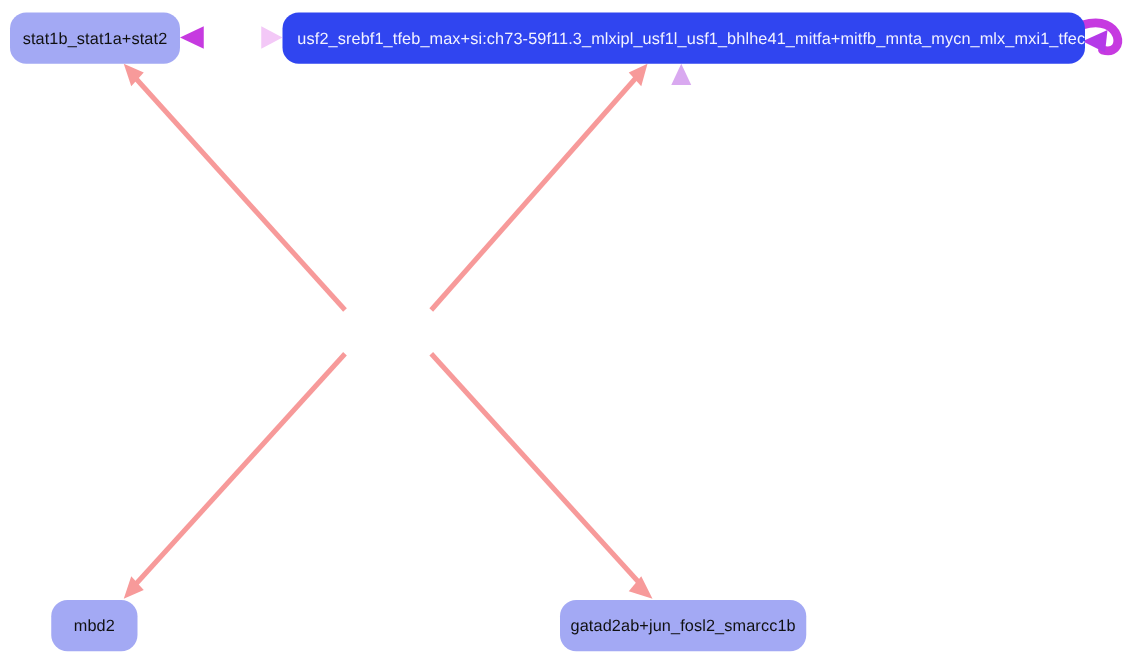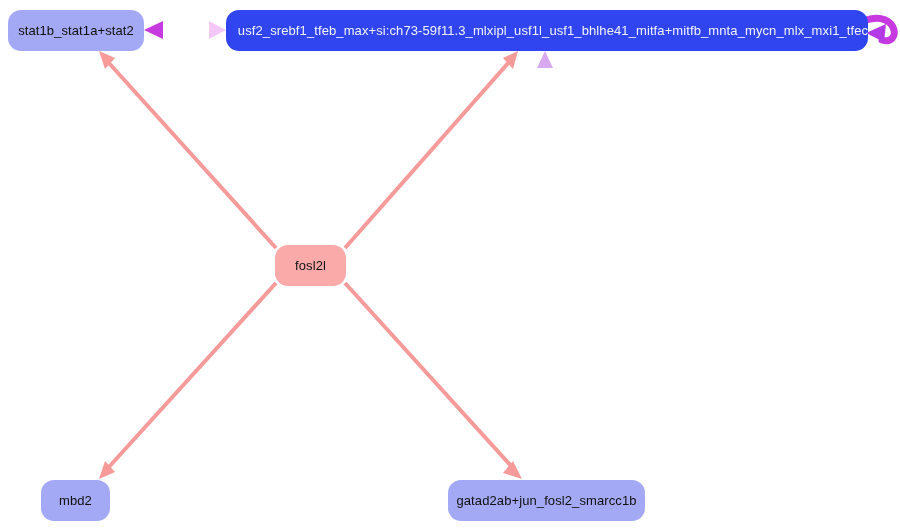--- a/index.html
+++ b/index.html
@@ -128,23 +128,20 @@
   </svg>
 
   <div class="node node-light" id="node-stat1b">
     <span class="node-label">stat1b_stat1a+stat2</span>
   </div>
 
   <div class="node node-strong" id="node-usf2">
     <span class="node-label">usf2_srebf1_tfeb_max+si:ch73-59f11.3_mlxipl_usf1l_usf1_bhlhe41_mitfa+mitfb_mnta_mycn_mlx_mxi1_tfec</span>
   </div>
 
-  <div class="node node-salmon" id="node-fosl2l">
-    <span class="node-label">fosl2l</span>
-  </div>
 
   <div class="node node-light" id="node-mbd2">
     <span class="node-label">mbd2</span>
   </div>
 
   <div class="node node-light" id="node-gatad2ab">
     <span class="node-label">gatad2ab+jun_fosl2_smarcc1b</span>
   </div>
 
 </div>

